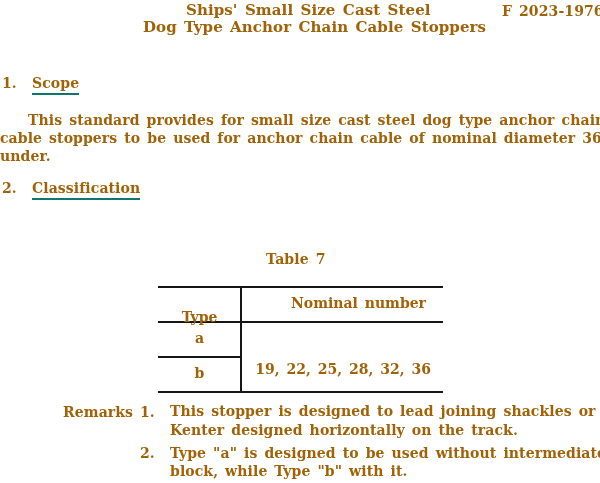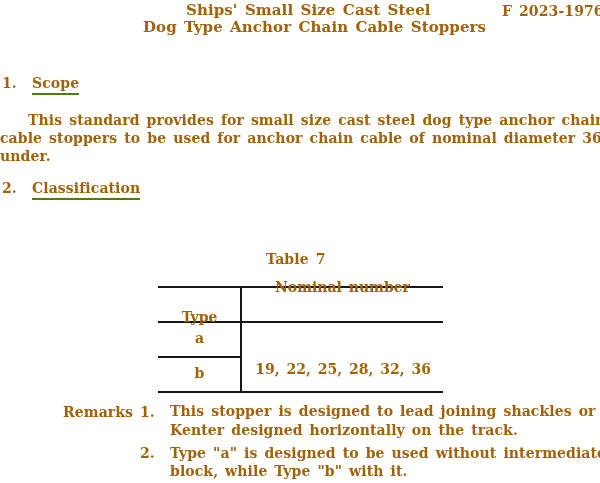--- a/index.html
+++ b/index.html
@@ -17,21 +17,21 @@
     position: absolute;
     white-space: nowrap;
     font-size: 14px;
     line-height: 18px;
     word-spacing: 2px;
     letter-spacing: 0.1px;
   }
   .title-line { font-size: 15px; line-height: 19px; }
   .underlined {
     display: inline-block;
-    border-bottom: 2px solid #4d7c0f;
+    border-bottom: 2px solid #0f766e;
     padding-bottom: 1px;
   }
   .rule {
     position: absolute;
     height: 2px;
     background: #161616;
   }
   .vrule {
     position: absolute;
     width: 2px;
@@ -70,21 +70,21 @@
 
   <div class="line" style="left:266px; top:250px;">Table 7</div>
 
   <div class="rule" style="left:158px; top:286px; width:285px;"></div>
   <div class="rule" style="left:158px; top:321px; width:285px;"></div>
   <div class="rule" style="left:158px; top:356px; width:84px;"></div>
   <div class="rule" style="left:158px; top:391px; width:285px;"></div>
   <div class="vrule" style="left:240px; top:286px; height:107px;"></div>
 
   <div class="cell" style="left:158px; top:308px; width:83px;">Type</div>
-  <div class="cell" style="left:242px; top:278px; width:201px;">Nominal number</div>
+  <div class="cell" style="left:242px; top:294px; width:201px;padding-left:16px;">Nominal number</div>
   <div class="cell" style="left:158px; top:329px; width:83px;">a</div>
   <div class="cell" style="left:158px; top:364px; width:83px;">b</div>
   <div class="cell" style="left:246px; top:360px; width:185px; text-align:right;">19,  22,  25,  28,  32,  36</div>
 
   <div class="line" style="left:63px; top:403px;">Remarks</div>
 
   <div class="line" style="left:140px; top:403px;">1.</div>
   <div class="line" style="left:170px; top:402px;">This stopper is designed to lead joining shackles or</div>
   <div class="line" style="left:170px; top:421px;">Kenter designed horizontally on the track.</div>
 

